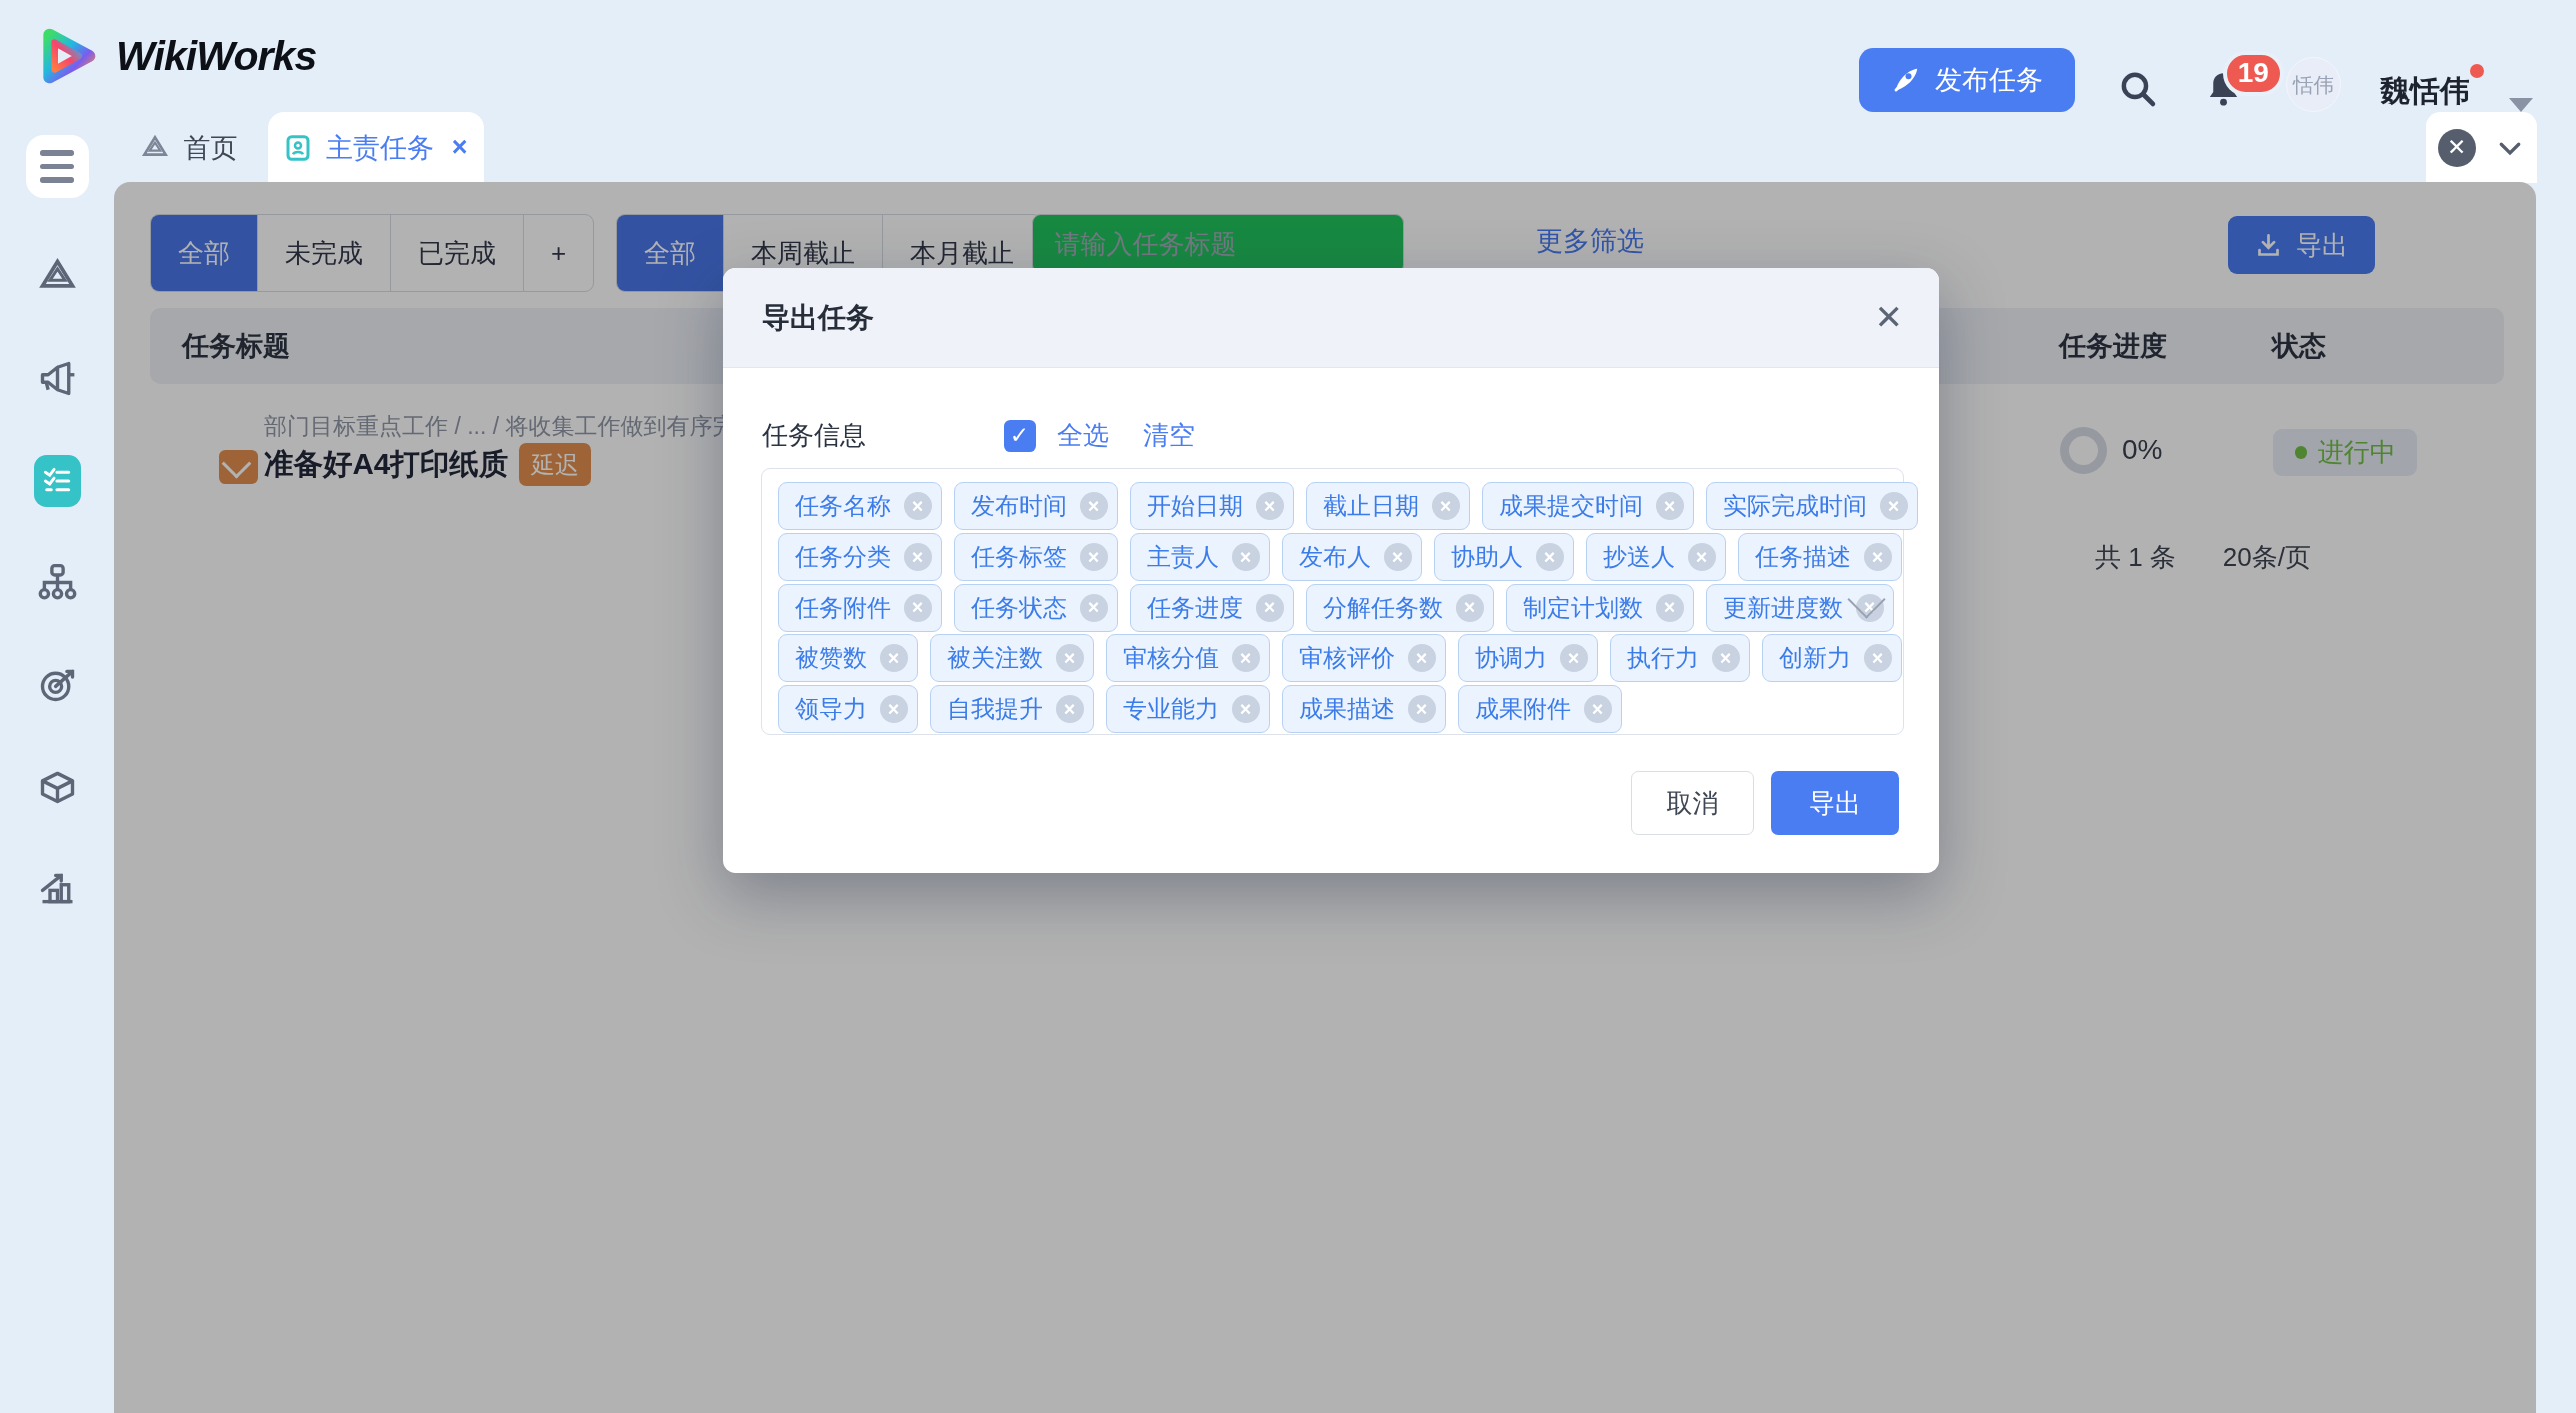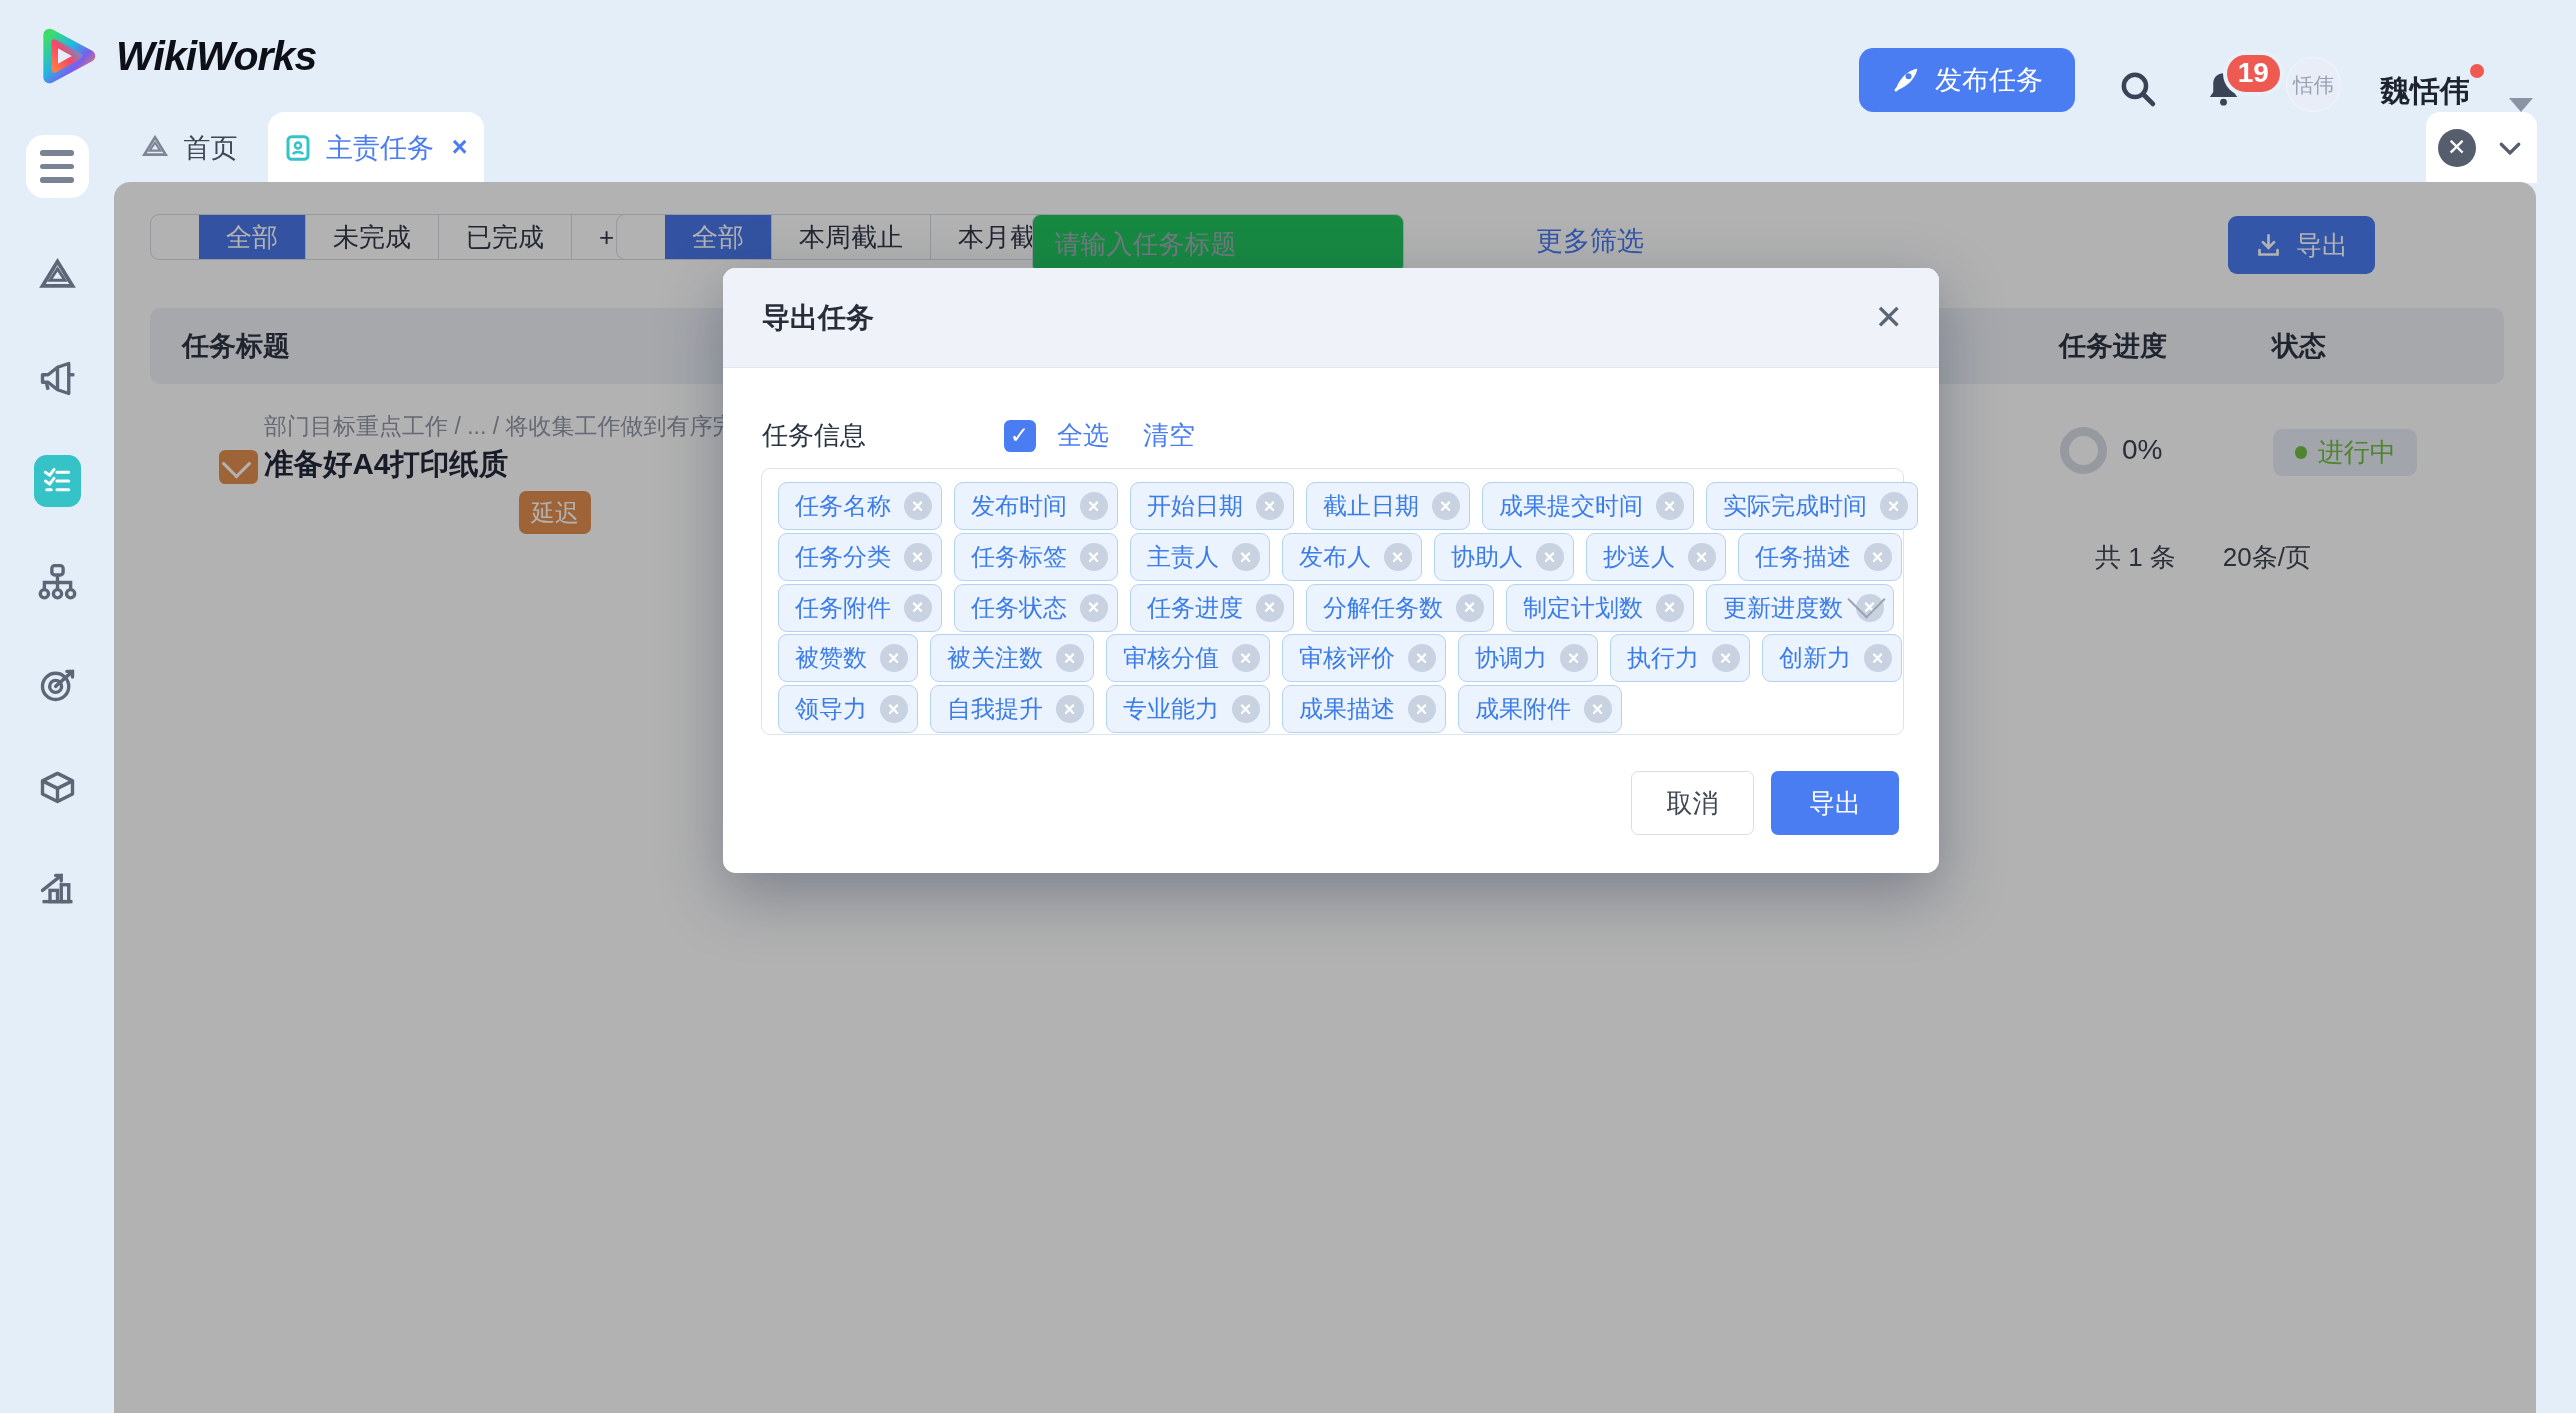--- a/index.html
+++ b/index.html
@@ -29,42 +29,42 @@
 
   
   .sidebar { position:absolute; left:0; top:112px; width:114px; bottom:0; display:flex; flex-direction:column; align-items:center; }
   .burger { width:63px; height:63px; margin-top:23px; background:#fff; border-radius:18px; display:flex; flex-direction:column; justify-content:center; gap:8px; align-items:center; }
   .burger i { display:block; width:34px; height:5.4px; border-radius:2.7px; background:#7a8294; }
   .side-ic { margin-top:55px; width:47px; height:47px; display:flex; align-items:center; justify-content:center; }
   .side-active { width:59px; height:52px; background:#35c3c7; border-radius:12.5px; display:flex; align-items:center; justify-content:center; }
 
   
   .panel { position:absolute; left:114px; top:182px; width:2422px; bottom:0; background:#fff; border-radius:16px 16px 0 0; }
-  .seg-group { position:absolute; top:32px; height:46px; display:flex; border:1.8px solid #d7dbe2; border-radius:9px; overflow:hidden; background:#fff;padding-left:48px; }
+  .seg-group { position:absolute; top:32px; height:78px; display:flex; border:1.8px solid #d7dbe2; border-radius:9px; overflow:hidden; background:#fff; }
   .seg { min-width:55px; padding:0 27px; display:flex; align-items:center; justify-content:center; font-size:26px; color:#33394a; border-left:1.8px solid #d7dbe2; }
   .seg:first-child { border-left:none; }
   .seg-active { background:#4a77e8; color:#fff; }
   .searchwrap { position:absolute; left:918px; top:32px; width:372px; height:60px; border:1.8px solid #d7dbe2; border-radius:9px; background:#22c55e; display:flex; overflow:hidden; }
   .searchwrap input { flex:1; border:none; outline:none; font-size:26px; padding:0 21.5px; color:#3f4654; background:transparent; font-family:inherit; }
   .searchwrap input::placeholder { color:#a7aebb; }
   .search-seg { width:79px; background:#edf0f5; border-left:1.8px solid #d7dbe2; display:flex; align-items:center; justify-content:center; }
   .morelink { position:absolute; left:1422px; top:41px; font-size:27px; color:#4a7cf2; }
   .export-btn { position:absolute; right:161px; top:34px; height:58px; padding:0 27px; background:#4a7cf2; border-radius:9px; color:#fff; font-size:26px; display:flex; align-items:center; gap:14.3px; }
 
   .thead { position:absolute; left:36px; top:126px; width:2354px; height:76px; background:#eef1f6; border-radius:10.7px; display:flex; align-items:center; font-size:27px; font-weight:700; color:#2e3442; }
   .th-title { margin-left:32px; }
   .th-progress { position:absolute; left:1909px; }
   .th-status { position:absolute; left:2122px; }
 
   .trow { position:absolute; left:36px; top:202px; width:2354px; height:116px; }
   .crumb { position:absolute; left:114px; top:27px; font-size:23px; color:#9097a6; }
   .mail { position:absolute; left:69px; top:66px; width:39px; height:34px; background:#e2904f; border-radius:6.3px; }
   .mail:after { content:""; position:absolute; left:7.2px; top:7.2px; width:18px; height:18px; border-left:3.6px solid #fff; border-bottom:3.6px solid #fff; transform:rotate(-45deg) translate(2.7px,-2.7px); }
   .rtitle { position:absolute; left:114px; top:61px; font-size:29.5px; font-weight:700; color:#23293a; }
-  .delay { position:absolute; left:369px; top:59px; width:72px; height:43px; background:#e2904f; border-radius:7.2px; color:#fff; font-size:24px; display:flex; align-items:center; justify-content:center;margin-top:48px; }
+  .delay { position:absolute; left:369px; top:59px; width:72px; height:43px; background:#e2904f; border-radius:7.2px; color:#fff; font-size:24px; display:flex; align-items:center; justify-content:center; }
   .ring { position:absolute; left:1910px; top:43px; width:47px; height:47px; border-radius:50%; border:9px solid #d8dce5; }
   .pct { position:absolute; left:1972px; top:50px; font-size:28px; color:#3a4150; }
   .stat { position:absolute; left:2123px; top:45px; height:47px; padding:0 21.5px; background:#e9edf5; border-radius:9px; display:flex; align-items:center; gap:10.7px; font-size:26px; color:#71bf45; }
   .stat .gdot { width:12.5px; height:12.5px; border-radius:50%; background:#71bf45; }
   .pager { position:absolute; right:225px; top:358px; display:flex; gap:47px; font-size:26px; color:#3f4654; }
 
   
   .overlay { position:absolute; left:114px; top:182px; width:2422px; bottom:0; background:rgba(0,0,0,0.30); border-radius:16px 16px 0 0; }
   .modal { position:absolute; left:723px; top:268px; width:1216px; height:605px; background:#fff; border-radius:12.5px; box-shadow:0 21.5px 63px rgba(30,40,70,0.35); }
   .m-head { height:100px; background:#eff2f9; border-radius:12.5px 12.5px 0 0; border-bottom:1.8px solid #e2e6ee; display:flex; align-items:center; }

